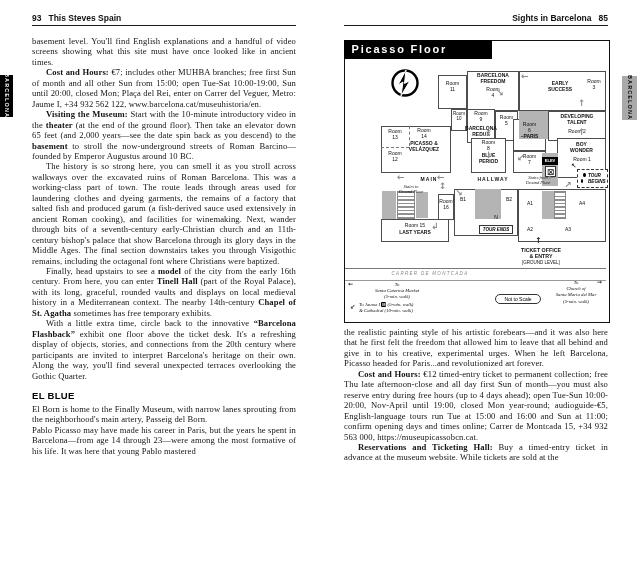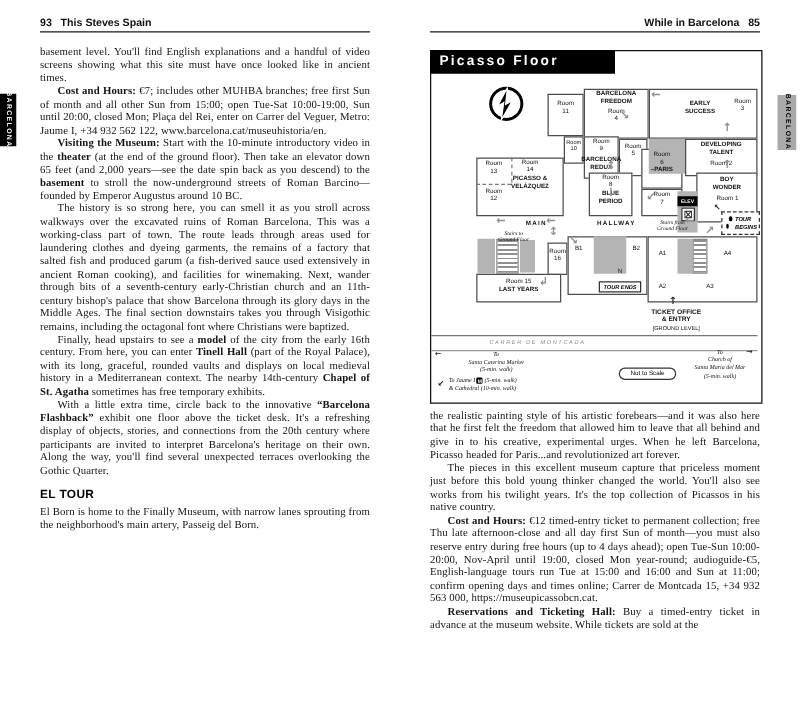--- a/index.html
+++ b/index.html
@@ -85,29 +85,30 @@
     <span class="pnum">93</span><span>This Steves Spain</span>
   </div>
   <div class="hrule hruleL"></div>
   <div class="col colL">
       <p class="bp"><span>basement level. You'll find English explanations and a handful of video screens showing what this site must have once looked like in ancient times.</span></p>
       <p class="bp ind"><span class="b">Cost and Hours:</span><span> €7; includes other MUHBA branches; free first Sun of month and all other Sun from 15:00; open Tue-Sat 10:00-19:00, Sun until 20:00, closed Mon; Plaça del Rei, enter on Carrer del Veguer, Metro: Jaume I, +34 932 562 122, www.barcelona.cat/museuhistoria/en.</span></p>
       <p class="bp ind"><span class="b">Visiting the Museum:</span><span> Start with the 10-minute introductory video in the </span><span class="b">theater</span><span> (at the end of the ground floor). Then take an elevator down 65 feet (and 2,000 years—see the date spin back as you descend) to the </span><span class="b">basement</span><span> to stroll the now-underground streets of Roman Barcino—founded by Emperor Augustus around 10 BC.</span></p>
       <p class="bp ind"><span>The history is so strong here, you can smell it as you stroll across walkways over the excavated ruins of Roman Barcelona. This was a working-class part of town. The route leads through areas used for laundering clothes and dyeing garments, the remains of a factory that salted fish and produced </span><span class="i">garum</span><span> (a fish-derived sauce used extensively in ancient Roman cooking), and facilities for winemaking. Next, wander through bits of a seventh-century early-Christian church and an 11th-century bishop's palace that show Barcelona through its glory days in the Middle Ages. The final section downstairs takes you through Visigothic remains, including the octagonal font where Christians were baptized.</span></p>
       <p class="bp ind"><span>Finally, head upstairs to see a </span><span class="b">model</span><span> of the city from the early 16th century. From here, you can enter </span><span class="b">Tinell Hall</span><span> (part of the Royal Palace), with its long, graceful, rounded vaults and displays on local medieval history in a Mediterranean context. The nearby 14th-century </span><span class="b">Chapel of St. Agatha</span><span> sometimes has free temporary exhibits.</span></p>
       <p class="bp ind"><span>With a little extra time, circle back to the innovative </span><span class="b">“Barcelona Flashback”</span><span> exhibit one floor above the ticket desk. It's a refreshing display of objects, stories, and connections from the 20th century where participants are invited to interpret Barcelona's heritage on their own. Along the way, you'll find several unexpected terraces overlooking the Gothic Quarter.</span></p>
-      <div class="shead h1">EL TOUR</div>
+      <div class="shead h1">EL BLUE</div>
       <p class="bp"><span>El Born is home to the Finally Museum, with narrow lanes sprouting from the neighborhood's main artery, Passeig del Born.</span></p>
+      <p class="bp"><span>Pablo Picasso may have made his career in Paris, but the years he spent in Barcelona—from age 14 through 23—were among the most formative of his life. It was here that young Pablo mastered</span></p>
     </div>
 
   <div class="tab tabR">
     <span>BARCELONA</span>
   </div>
   <div class="phead pheadR">
-    <span>While in Barcelona</span><span class="pnum">85</span>
+    <span>Sights in Barcelona</span><span class="pnum">85</span>
   </div>
   <div class="hrule hruleR"></div>
 
   <div class="map">
     <div class="mtitle">Picasso Floor</div>
 
     <svg class="compass" viewBox="0 0 32 32">
       <circle cx="16" cy="16" r="12.5" fill="none" stroke="#000" stroke-width="2.4"></circle>
       <polygon points="17,3 9,18 14,15 12,29 21,13.5 15.5,16.5" fill="#000" stroke="#fff" stroke-width="1"></polygon>
     </svg>
@@ -247,18 +248,17 @@
     <div class="ar" style="left:203px;top:132px;">←</div>
     <div class="ar" style="left:219px;top:140px;">↗</div>
     <div class="ar" style="left:94px;top:141px;">↕</div>
     <div class="ar" style="left:110px;top:148px;">↘</div>
     <div class="ar" style="left:86px;top:181px;">↲</div>
     <div class="ar ark" style="left:226px;top:122px;">↖</div>
   </div>
 
   <div class="col colR">
       <p class="bp"><span>the realistic painting style of his artistic forebears—and it was also here that he first felt the freedom that allowed him to leave that all behind and give in to his creative, experimental urges. When he left Barcelona, Picasso headed for Paris...and revolutionized art forever.</span></p>
-      <p class="bp ind"><span>The pieces in this excellent museum capture that priceless moment just before this bold young thinker changed the world. You'll also see works from his twilight years. It's the top collection of Picassos in his native country.</span></p>
       <p class="bp ind"><span class="b">Cost and Hours:</span><span> €12 timed-entry ticket to permanent collection; free Thu late afternoon-close and all day first Sun of month—you must also reserve entry during free hours (up to 4 days ahead); open Tue-Sun 10:00-20:00, Nov-April until 19:00, closed Mon year-round; audioguide-€5, English-language tours run Tue at 15:00 and 16:00 and Sun at 11:00; confirm opening days and times online; Carrer de Montcada 15, +34 932 563 000, https://museupicassobcn.cat.</span></p>
       <p class="bp ind"><span class="b">Reservations and Ticketing Hall:</span><span> Buy a timed-entry ticket in advance at the museum website. While tickets are sold at the</span></p>
     </div>
 
 </div>
 
 </body></html>

